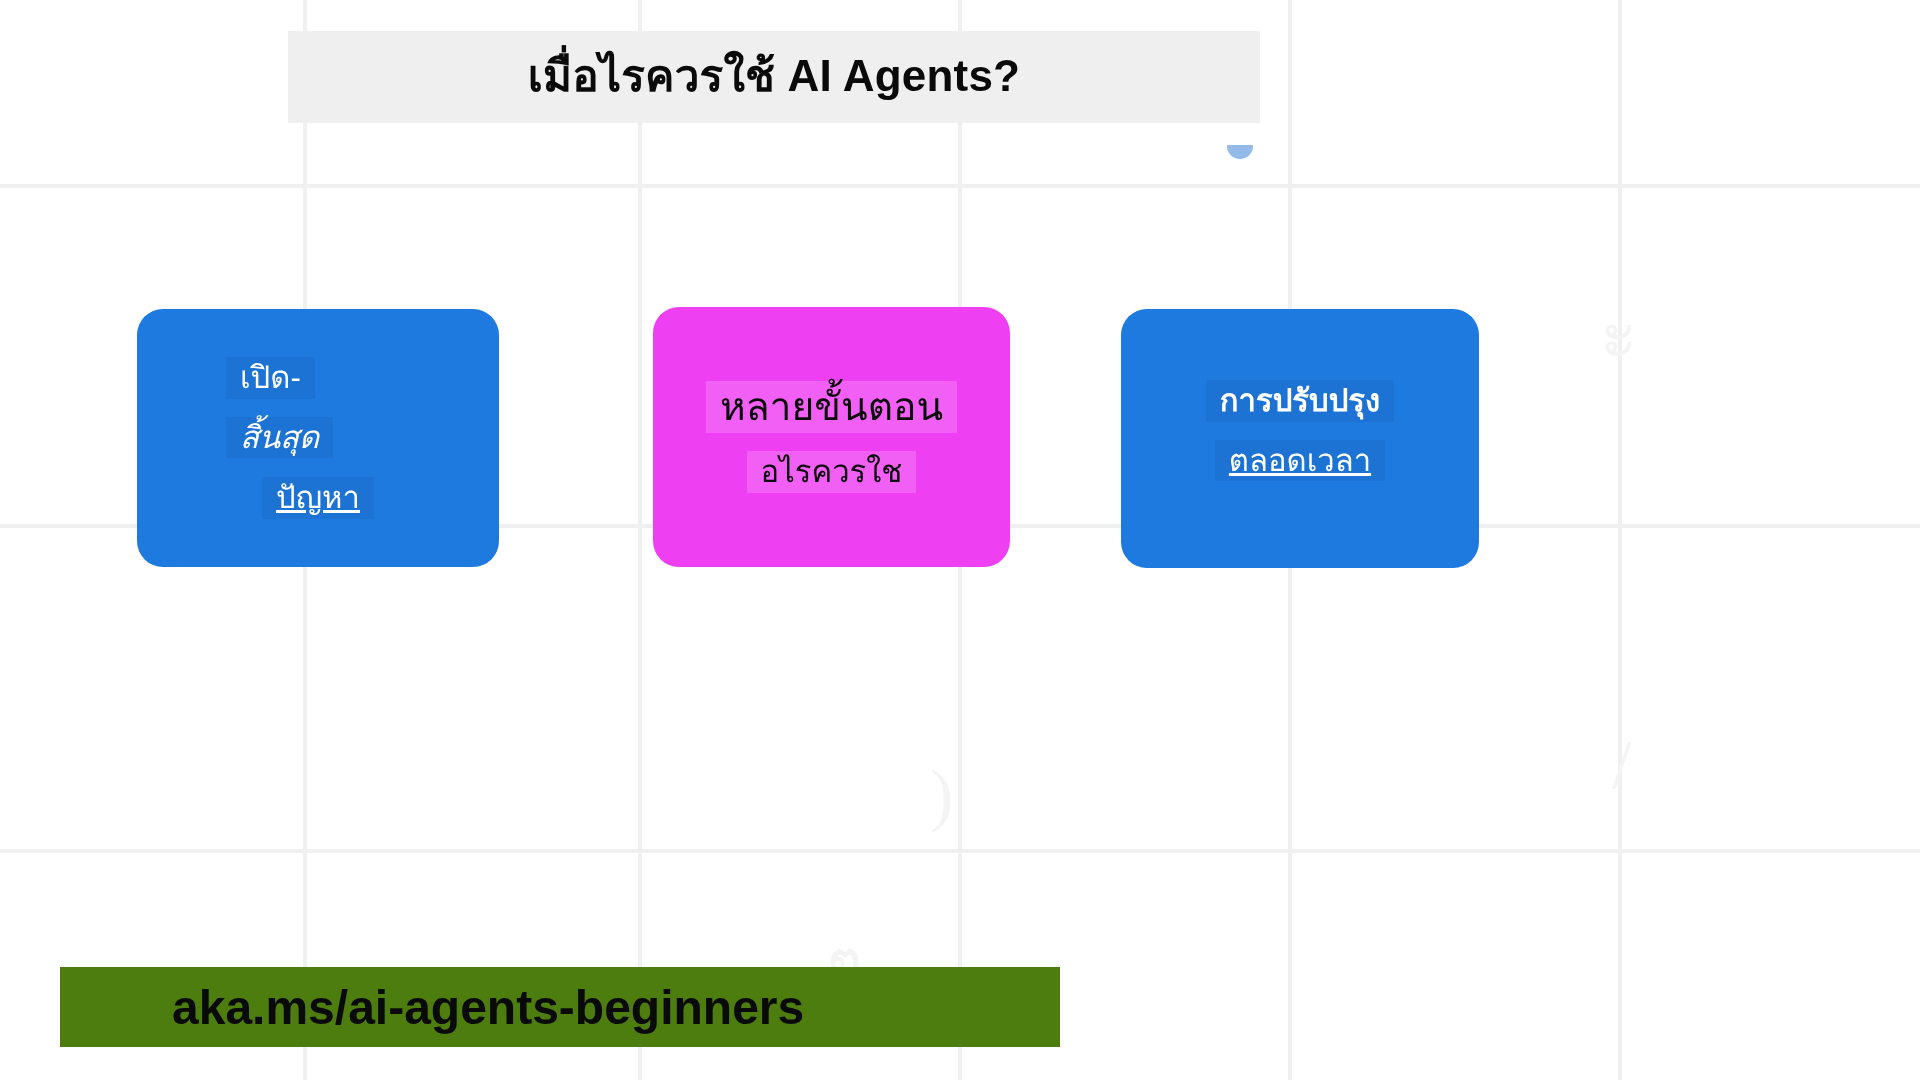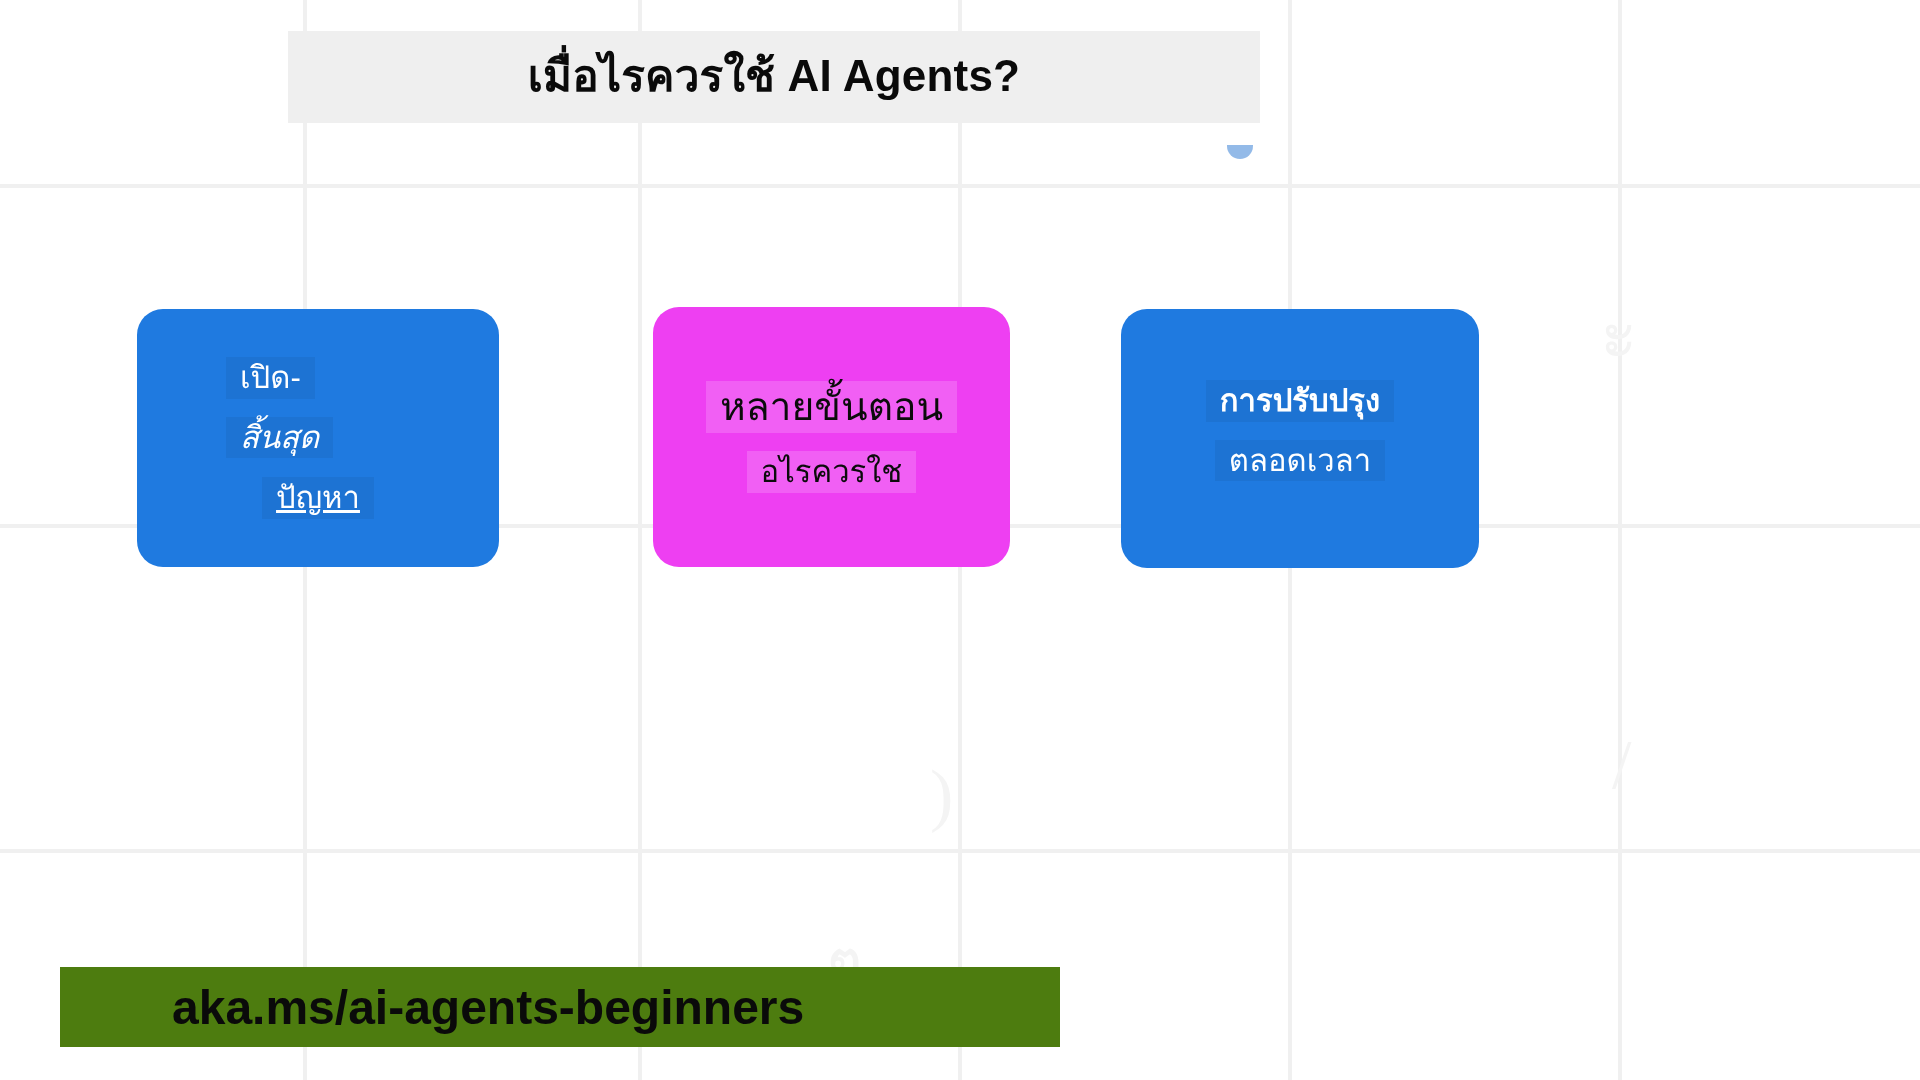--- a/index.html
+++ b/index.html
@@ -135,21 +135,21 @@
     top: 309px;
     width: 358px;
     height: 259px;
     background: #1f7ae0;
   }
   #card-improvement .card-line {
     color: #ffffff;
     background: rgba(0, 0, 0, 0.055);
   }
   #card-improvement .l1 { margin-top: -16px; font-weight: bold; }
-  #card-improvement .l2 { margin-top: 18px; }
+  #card-improvement .l2 { margin-top: 18px; text-decoration: underline; }
 
   
   #footer-band {
     position: absolute;
     left: 60px;
     top: 967px;
     width: 1000px;
     height: 80px;
     background: #4d7c0f;
     display: flex;

